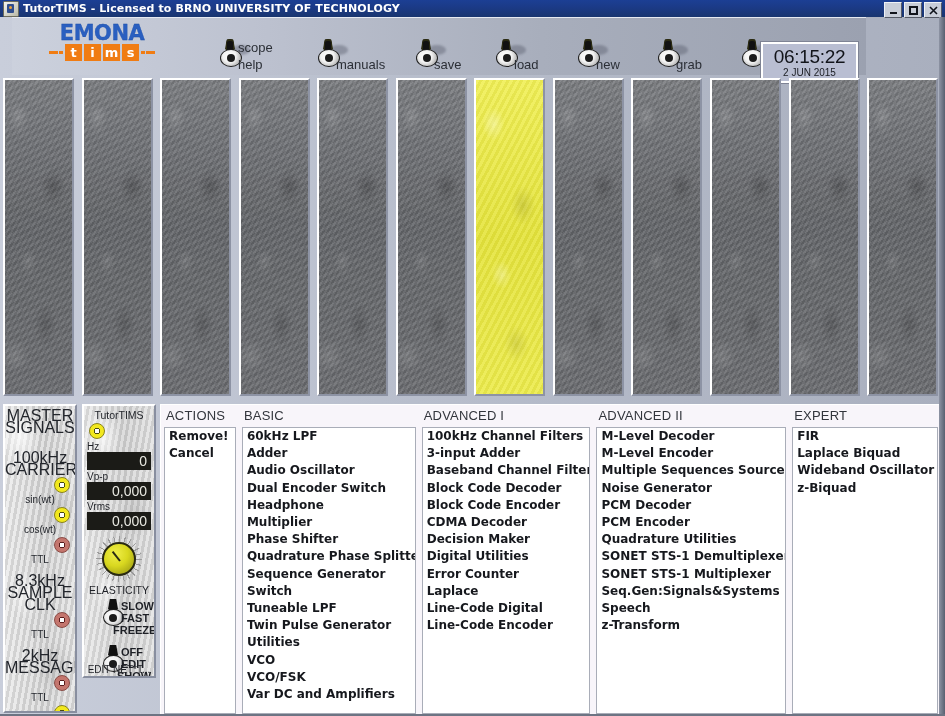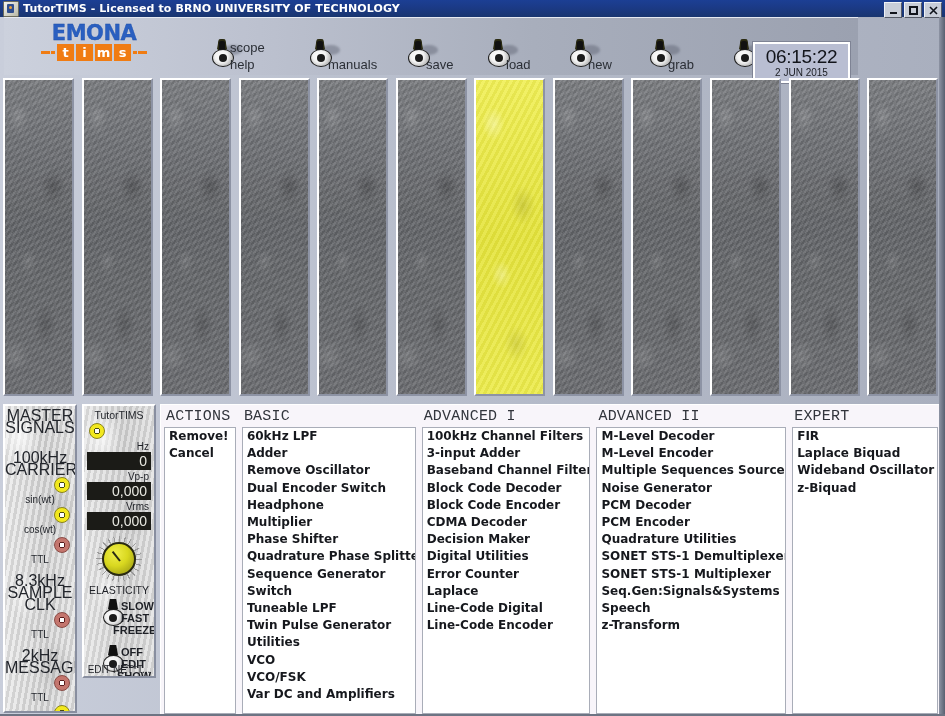--- a/index.html
+++ b/index.html
@@ -28,21 +28,21 @@
     letter-spacing:.1px;font-family:"DejaVu Sans", sans-serif;}
   .tb-btns{position:absolute;right:3px;top:2px;display:flex;gap:2px;}
   .tb-btn{width:16px;height:14px;background:#c8cdd8;
     border-top:1px solid #eef1f6;border-left:1px solid #eef1f6;
     border-right:1px solid #555a66;border-bottom:1px solid #555a66;
     display:flex;align-items:center;justify-content:center;}
   .tb-btn svg{display:block;}
 
   
   .toolbar{
-    position:absolute;left:4px;top:17px;width:854px;height:57px;
+    position:absolute;left:12px;top:17px;width:854px;height:57px;
     background:linear-gradient(to right,#ccd1dd 0%,#bcc1cf 30%,#a8aebc 62%,#9ba1b0 100%);
     border-top:1px solid #e7eaf1;
   }
   
   .logo{position:absolute;left:30px;top:5px;width:120px;height:46px;}
   .logo-emona{font-family:"DejaVu Sans", sans-serif;font-weight:bold;font-size:21px;
     color:#2a5fc0;letter-spacing:-0.5px;line-height:20px;text-align:center;
     -webkit-text-stroke:0.3px #1b4fa8;}
   .logo-tims{display:flex;align-items:center;justify-content:center;margin-top:1px;}
   .logo-bar{width:9px;height:3px;background:#f07c13;}
@@ -146,21 +146,21 @@
     background-color:#d3d3d3;
     background-image:
       radial-gradient(ellipse 26px 42px at 26% 12%,rgba(255,255,255,.7),transparent 70%),
       radial-gradient(ellipse 24px 38px at 74% 40%,rgba(120,120,120,.2),transparent 70%),
       radial-gradient(ellipse 22px 34px at 34% 68%,rgba(255,255,255,.55),transparent 70%),
       repeating-linear-gradient(100deg,rgba(255,255,255,.32) 0 3px,rgba(150,150,150,.18) 3px 6px),
       linear-gradient(to right,#e4e4e4,#cdcdcd 60%,#dcdcdc);
   }
   .tt-inner{position:absolute;inset:0;padding:3px 3px 0 3px;}
   .tt-title{font-size:10.5px;color:#23262c;text-align:center;line-height:12px;}
-  .lcd-lab{font-size:10px;color:#1e2026;text-align:right;line-height:11px;padding-right:2px;}
+  .lcd-lab{font-size:10px;color:#1e2026;line-height:11px;padding-right:2px;}
   .lcd{height:18px;background:#1b1b17;color:#e9e9e2;text-align:right;
     font-size:14px;line-height:18px;padding-right:4px;box-sizing:border-box;
     font-family:"Liberation Sans", sans-serif;margin-bottom:1px;}
   .knob-wrap{margin:6px auto 0;width:46px;height:46px;position:relative;}
   .knob-ticks{position:absolute;inset:0;border-radius:50%;
     background:conic-gradient(from 0deg,#9a9a9a 0 3deg,transparent 3deg 15deg,
       #9a9a9a 15deg 18deg,transparent 18deg 30deg,#9a9a9a 30deg 33deg,transparent 33deg 45deg,
       #9a9a9a 45deg 48deg,transparent 48deg 60deg,#9a9a9a 60deg 63deg,transparent 63deg 75deg,
       #9a9a9a 75deg 78deg,transparent 78deg 90deg,#9a9a9a 90deg 93deg,transparent 93deg 105deg,
       #9a9a9a 105deg 108deg,transparent 108deg 120deg,#9a9a9a 120deg 123deg,transparent 123deg 135deg,
@@ -192,22 +192,22 @@
   .tt-foot{font-size:10px;color:#1e2026;text-align:center;position:absolute;bottom:1px;
     left:0;right:0;white-space:nowrap;}
 
   
   .lists{position:absolute;left:160px;top:3px;width:782px;height:311px;
     background:#f8f5fa;
     border-top:1px solid #ffffff;border-left:1px solid #ffffff;
     border-right:1px solid #9aa0ae;border-bottom:1px solid #9aa0ae;
     box-sizing:border-box;display:flex;}
   .col{position:relative;height:100%;box-sizing:border-box;}
-  .col-head{font-size:15px;color:#32353c;padding:3px 0 2px 5px;
-    font-family:Liberation Mono, monospace;letter-spacing:.2px;}
+  .col-head{font-size:13px;color:#32353c;padding:3px 0 2px 5px;
+    font-family:Liberation Sans, sans-serif;letter-spacing:.2px;}
   .col-body{position:absolute;left:3px;right:3px;top:22px;bottom:0;
     background:#ffffff;border:1px solid #a9adb8;overflow:hidden;box-sizing:border-box;}
   .mitem{font-size:12px;font-weight:bold;color:#16181d;line-height:17.2px;
     padding-left:4px;white-space:nowrap;cursor:pointer;
     font-family:"DejaVu Sans", sans-serif;}
 
   .edge-r{position:absolute;right:0;top:17px;width:6px;bottom:0;
     background:linear-gradient(to right,#8e94a4,#586070);}
   .edge-b{position:absolute;left:0;bottom:0;height:2px;width:945px;background:#6d7483;}
 </style>
@@ -456,21 +456,21 @@
           <div class="col-body">
             <div class="mitem">Remove!</div>
             <div class="mitem">Cancel</div>
           </div>
         </div>
         <div class="col" style="width: 180px;">
           <div class="col-head">BASIC</div>
           <div class="col-body">
             <div class="mitem">60kHz LPF</div>
             <div class="mitem">Adder</div>
-            <div class="mitem">Remove Oscillator</div>
+            <div class="mitem">Audio Oscillator</div>
             <div class="mitem">Dual Encoder Switch</div>
             <div class="mitem">Headphone</div>
             <div class="mitem">Multiplier</div>
             <div class="mitem">Phase Shifter</div>
             <div class="mitem">Quadrature Phase Splitter</div>
             <div class="mitem">Sequence Generator</div>
             <div class="mitem">Switch</div>
             <div class="mitem">Tuneable LPF</div>
             <div class="mitem">Twin Pulse Generator</div>
             <div class="mitem">Utilities</div>

